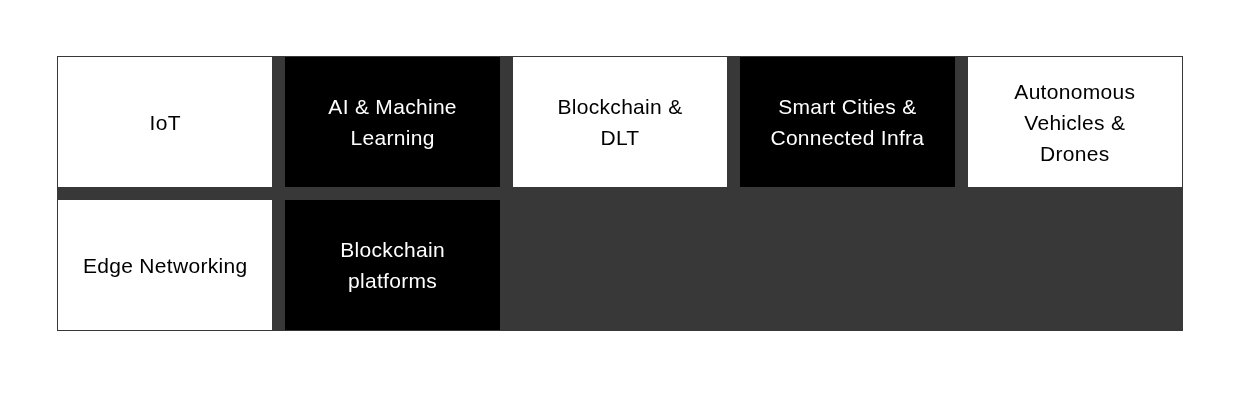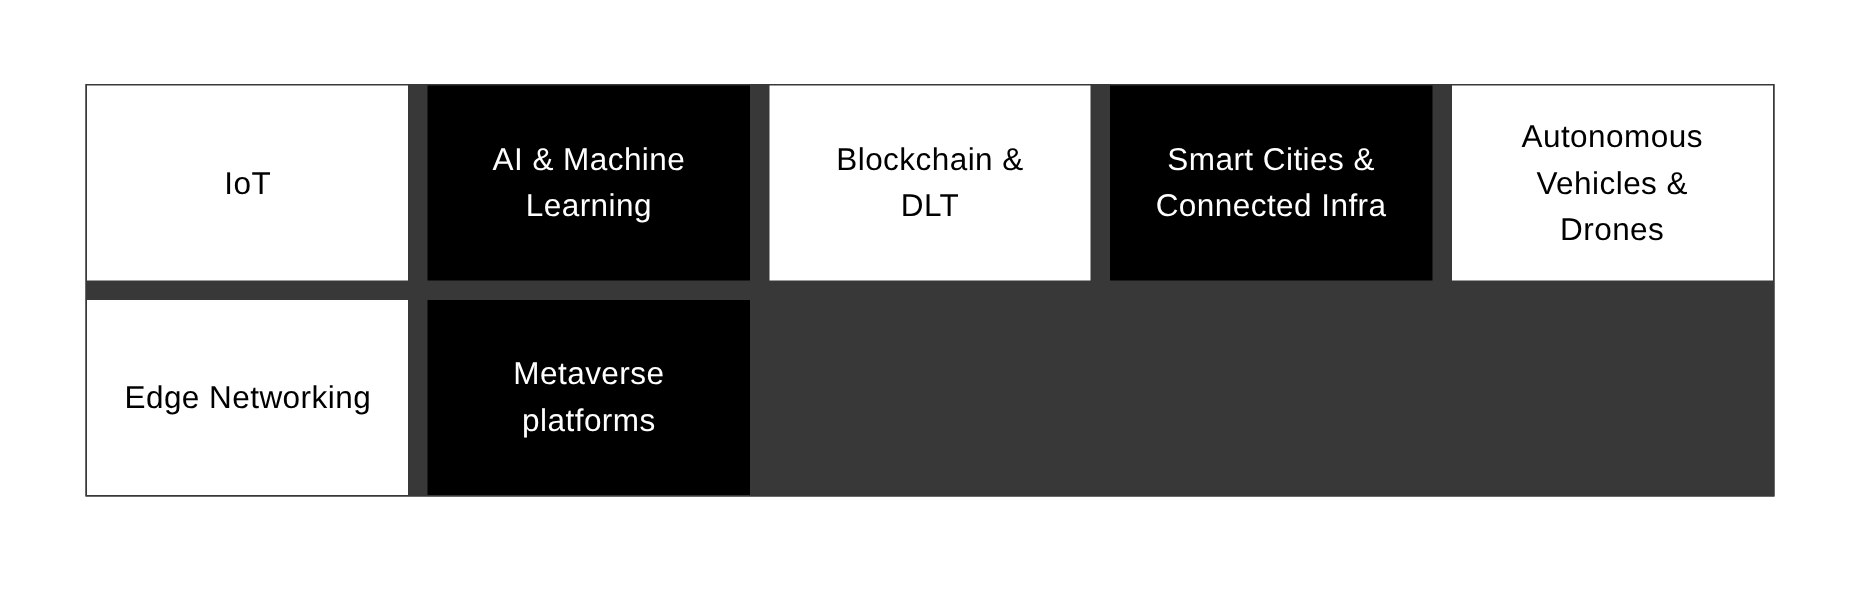--- a/index.html
+++ b/index.html
@@ -59,15 +59,15 @@
 Learning</div>
   <div class="cell light">Blockchain &amp;
 DLT</div>
 
   <div class="cell dark">Smart Cities &amp;
 Connected Infra</div>
   <div class="cell light">Autonomous
 Vehicles &amp;
 Drones</div>
   <div class="cell light">Edge Networking</div>
-  <div class="cell dark">Metaverse
+  <div class="cell dark">Blockchain
 platforms</div>
 </div>
 
 </body></html>

